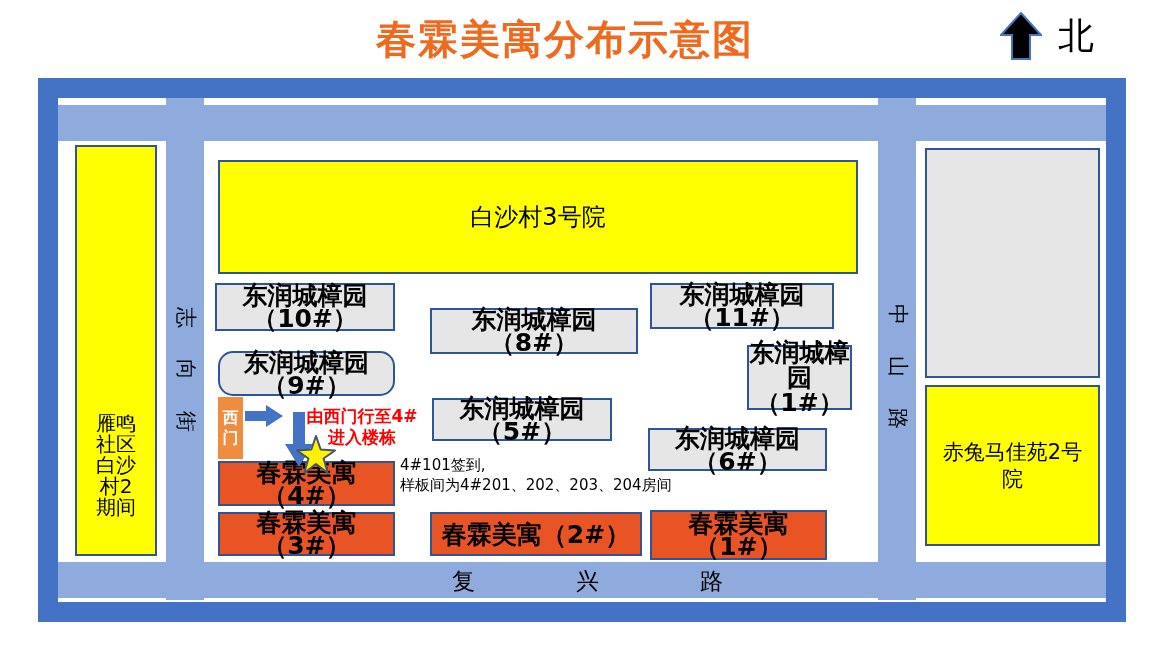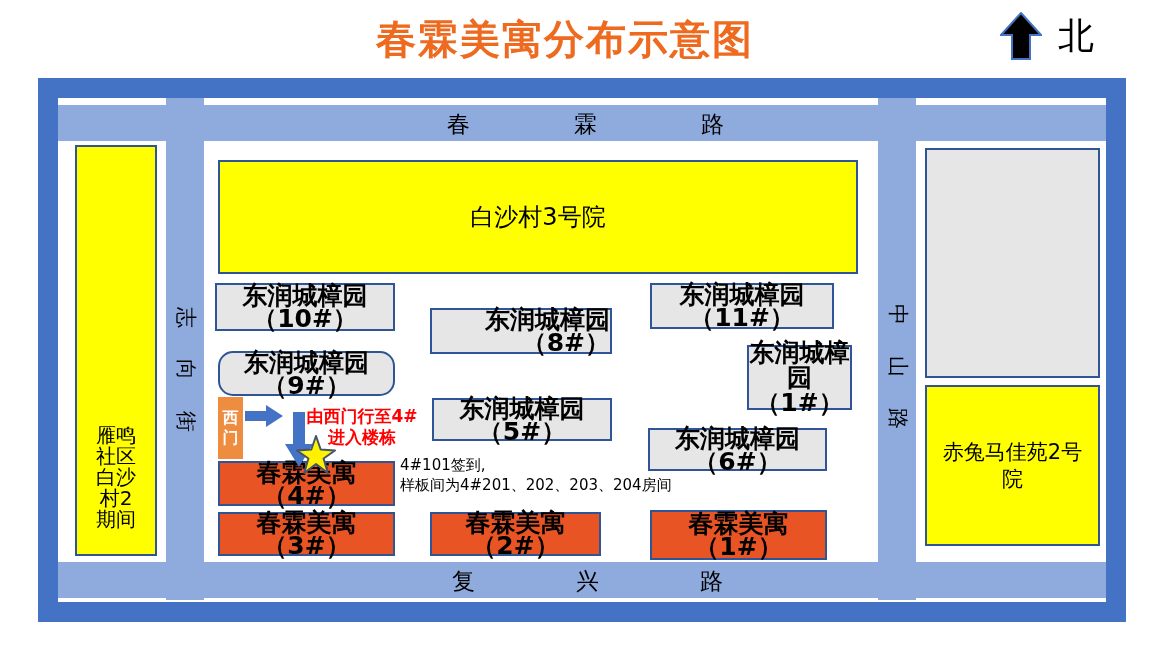--- a/index.html
+++ b/index.html
@@ -36,32 +36,32 @@
   #street-right-label{left:878px;top:304px;}
 
   .block{
     position:absolute;display:flex;align-items:center;justify-content:center;text-align:center;
     border:2px solid var(--border,#2F5597);box-sizing:border-box;font-size:25px;z-index:2;line-height:23px;
   }
   .yellow{background:var(--yellow,#FFFF00);}
   .gray{background:var(--gray,#E7E6E6);font-weight:bold;}
   .orange{background:var(--orange,#E95425);font-weight:bold;}
 
-  #yanming{left:75px;top:145px;width:82px;height:411px;align-items:flex-end;padding-bottom:24px;font-size:20px;line-height:21px;font-weight:normal;}
+  #yanming{left:75px;top:145px;width:82px;height:411px;align-items:flex-end;padding-bottom:36px;font-size:20px;line-height:21px;font-weight:normal;}
   #baisha3{left:218px;top:160px;width:640px;height:114px;font-size:24px;font-weight:normal;}
   #b10{left:215px;top:283px;width:180px;height:48px;}
-  #b8{left:430px;top:308px;width:182px;height:46px;text-align:right;}
+  #b8{left:430px;top:308px;width:208px;height:46px;}
   #b11{left:650px;top:283px;width:184px;height:46px;}
   #b9{left:218px;top:351px;width:177px;height:45px;border-radius:15px;}
   #b7{left:747px;top:345px;width:105px;height:65px;line-height:25px;}
   #b5{left:432px;top:398px;width:180px;height:43px;}
   #b6{left:648px;top:428px;width:179px;height:43px;}
   #cl4{left:218px;top:461px;width:177px;height:45px;}
   #cl3{left:218px;top:512px;width:177px;height:44px;}
-  #cl2{left:430px;top:512px;width:171px;height:44px;}
+  #cl2{left:430px;top:512px;width:212px;height:44px;}
   #cl1{left:650px;top:510px;width:177px;height:50px;}
   #grayblock{left:925px;top:148px;width:175px;height:230px;}
   #chitu{left:925px;top:385px;width:175px;height:161px;font-size:21px;font-weight:normal;line-height:27px;}
 
   #gate{
     position:absolute;left:218px;top:397px;width:25px;height:62px;z-index:3;
     background:var(--gate,#EE8C40);color:#fff;font-weight:bold;font-size:16px;line-height:20px;
     display:flex;align-items:center;justify-content:center;text-align:center;
   }
   #route-note{
@@ -89,21 +89,20 @@
     <span class="north-label">北</span>
   </div>
 
   <div class="frame"></div>
 
   <div class="road" id="road-top"></div>
   <div class="road" id="road-bottom"></div>
   <div class="road" id="street-left"></div>
   <div class="road" id="street-right"></div>
 
-  <span class="hroad-label" id="road-top-label">春霖路</span>
   <span class="hroad-label" id="road-bottom-label">复兴路</span>
 
   <div class="street-label" id="street-left-label">
     <span>志</span>
     <span>向</span>
     <span>街</span>
   </div>
   <div class="street-label" id="street-right-label">
     <span>中</span>
     <span>山</span>

